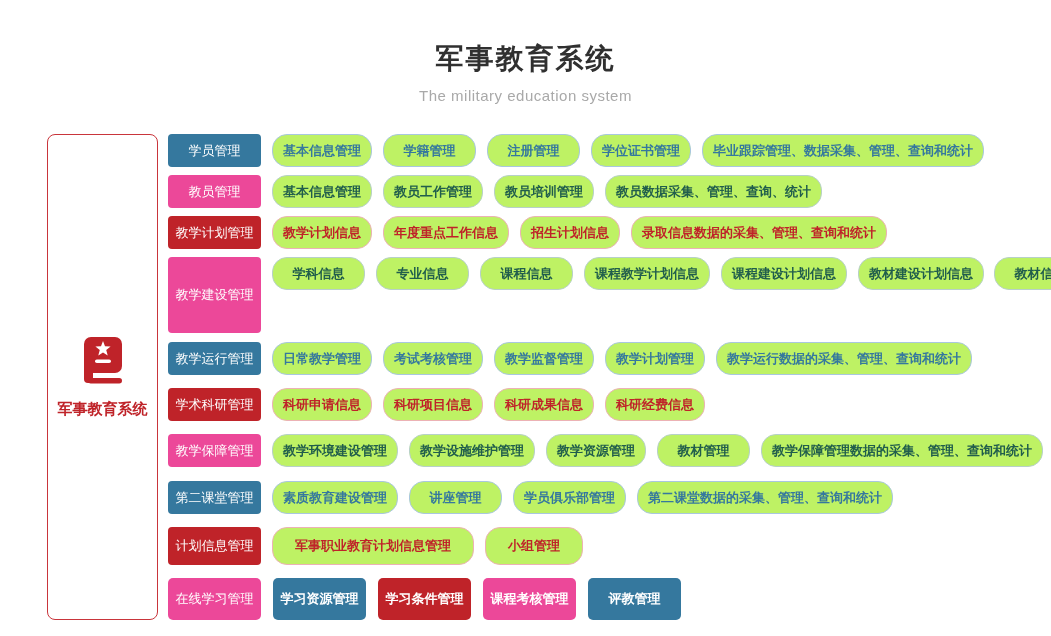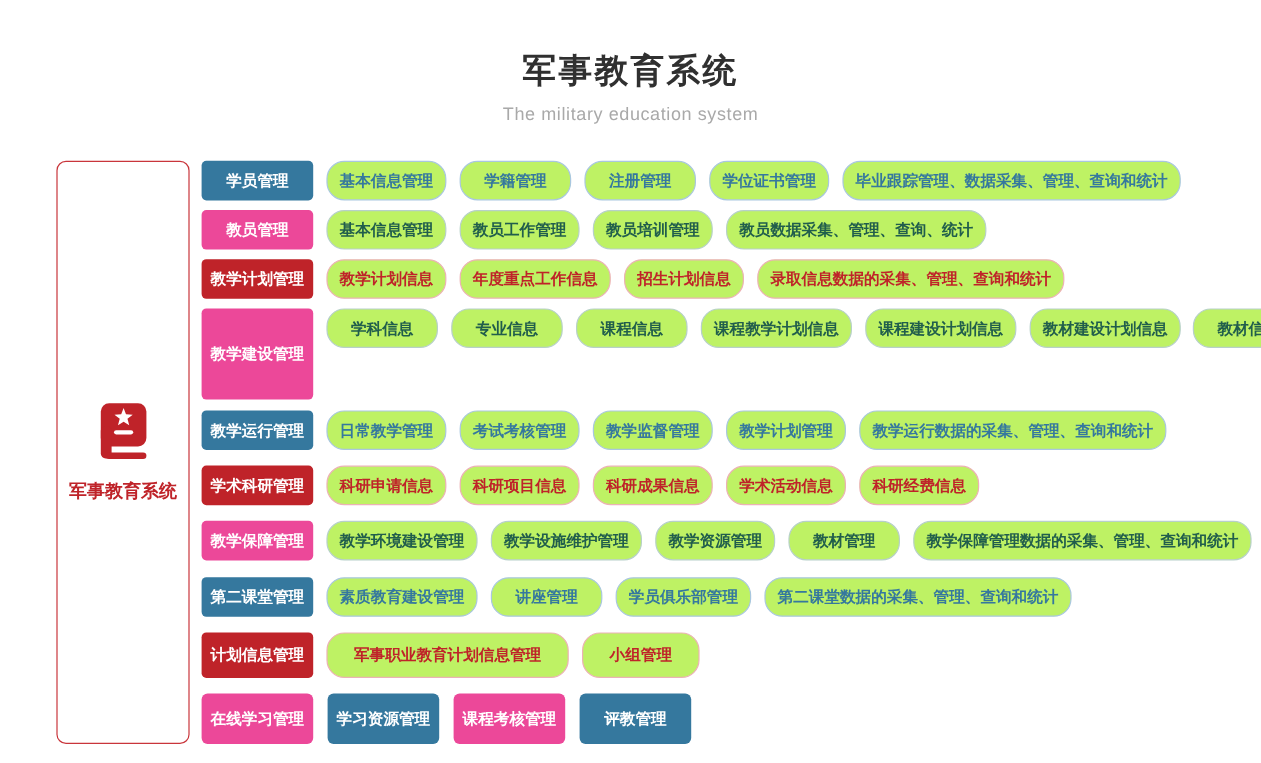--- a/index.html
+++ b/index.html
@@ -24,21 +24,21 @@
   
   .row{display:flex;align-items:flex-start;gap:11px;}
   .gap-sm{margin-top:8px;}
   .gap-md{margin-top:9px;}
   .gap-lg{margin-top:13px;}
   .gap-xl{margin-top:14px;}
   
   .cat{
     width:93px;height:33px;flex:none;border-radius:4px;color:#fff;
     display:flex;align-items:center;justify-content:center;
-    font-size:13px;font-weight:700;white-space:nowrap;cursor:pointer;
+    font-size:13px;font-weight:400;white-space:nowrap;cursor:pointer;
   }
   .item{
     box-sizing:border-box;min-width:93px;height:33px;padding:0 10px;border-radius:15px;
     background:#bef264;border:1px solid;display:inline-flex;align-items:center;justify-content:center;
     font-size:13px;font-weight:700;white-space:nowrap;cursor:pointer;
   }
   .c-blue{background:#35789e;}
   .c-green{background:#ec4899;}
   .c-red{background:#bf2329;}
   .o-blue{border-color:#a9c7df;color:#35789e;}
@@ -135,21 +135,20 @@
       <div class="item o-blue">教学监督管理</div>
       <div class="item o-blue">教学计划管理</div>
       <div class="item o-blue">教学运行数据的采集、管理、查询和统计</div>
     </div>
 
     <div class="row gap-lg">
       <div class="cat c-red">学术科研管理</div>
       <div class="item o-red">科研申请信息</div>
       <div class="item o-red">科研项目信息</div>
       <div class="item o-red">科研成果信息</div>
-      <div class="item o-red">学术活动信息</div>
       <div class="item o-red">科研经费信息</div>
     </div>
 
     <div class="row gap-lg">
       <div class="cat c-green">教学保障管理</div>
       <div class="item o-green">教学环境建设管理</div>
       <div class="item o-green">教学设施维护管理</div>
       <div class="item o-green">教学资源管理</div>
       <div class="item o-green">教材管理</div>
       <div class="item o-green">教学保障管理数据的采集、管理、查询和统计</div>
@@ -165,18 +164,19 @@
 
     <div class="row gap-lg row-plan">
       <div class="cat c-red">计划信息管理</div>
       <div class="item o-red">军事职业教育计划信息管理</div>
       <div class="item o-red">小组管理</div>
     </div>
 
     <div class="row gap-lg row-online">
       <div class="cat c-green">在线学习管理</div>
       <div class="solid-item c-blue">学习资源管理</div>
+      <div class="solid-item c-red">学习条件管理</div>
       <div class="solid-item c-green">课程考核管理</div>
       <div class="solid-item c-blue">评教管理</div>
     </div>
 
   </div>
 </div>
 
 </body></html>

